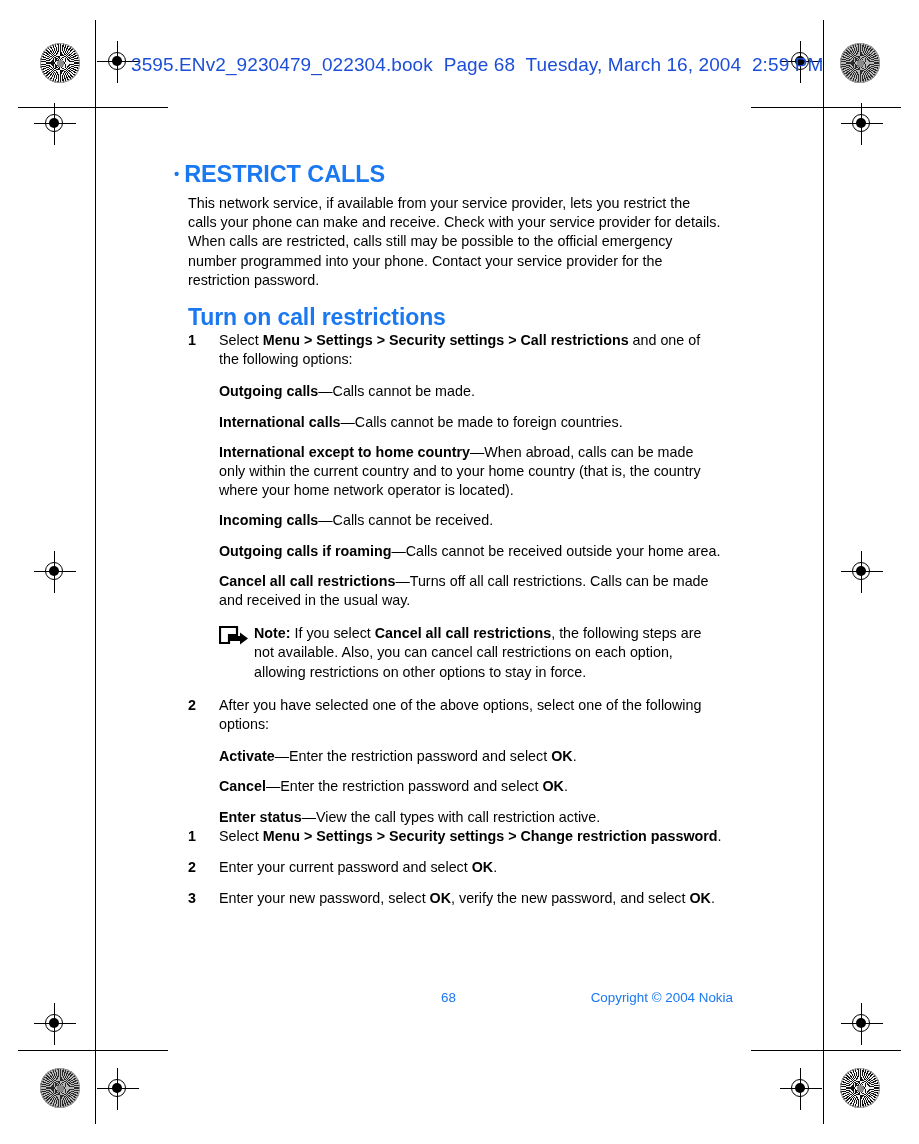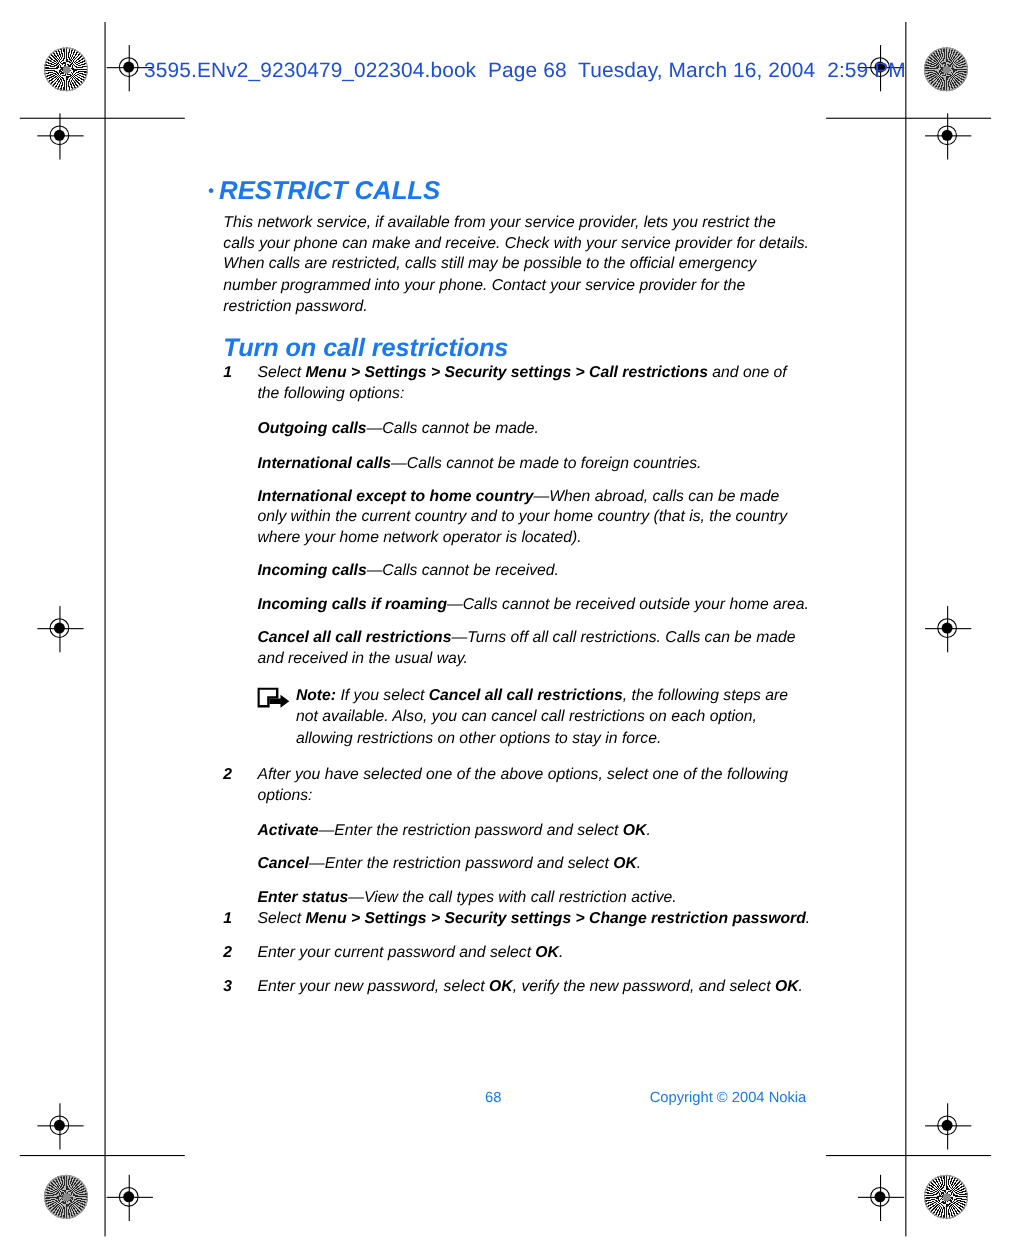--- a/index.html
+++ b/index.html
@@ -96,27 +96,26 @@
     font-family: Liberation Sans, sans-serif;
     font-size: 19px;
     color: #1d4ed8;
     white-space: pre;
     letter-spacing: 0.1px;
   }
 
   
   .content {
     position: absolute;
-    left: 203px;
+    left: 188px;
     top: 160px;
     width: 534px;
     color: #000;
     font-size: 14.3px;
     line-height: 19.2px;
-    font-style: italic;
   }
 
   .chapter-title {
     color: #1a78f0;
     font-size: 23.5px;
     font-weight: bold;
     line-height: 27px;
     letter-spacing: -0.1px;
     margin: 0 0 6px -14px;
     white-space: nowrap;
@@ -313,21 +312,21 @@
     </div>
 
     <p class="para"><b>Outgoing calls</b><span>—</span><span>Calls cannot be made.</span></p>
 
     <p class="para"><b>International calls</b><span>—</span><span>Calls cannot be made to foreign countries.</span></p>
 
     <p class="para"><b>International except to home country</b><span>—</span><span>When abroad, calls can be made only within the current country and to your home country (that is, the country where your home network operator is located).</span></p>
 
     <p class="para"><b>Incoming calls</b><span>—</span><span>Calls cannot be received.</span></p>
 
-    <p class="para"><b>Incoming calls if roaming</b><span>—</span><span>Calls cannot be received outside your home area.</span></p>
+    <p class="para"><b>Outgoing calls if roaming</b><span>—</span><span>Calls cannot be received outside your home area.</span></p>
 
     <p class="para"><b>Cancel all call restrictions</b><span>—</span><span>Turns off all call restrictions. Calls can be made and received in the usual way.</span></p>
 
     <div class="note">
       <span class="note-icon">
         <svg width="30" height="22" viewBox="0 0 30 22" xmlns="http://www.w3.org/2000/svg">
           <path d="M1 1 H18 V9 H10 V17 H1 Z" fill="none" stroke="#000" stroke-width="2.2"></path>
           <path d="M11 10 H21 V6.5 L29 12.5 L21 18.5 V15 H11 Z" fill="#000"></path>
         </svg>
       </span>

